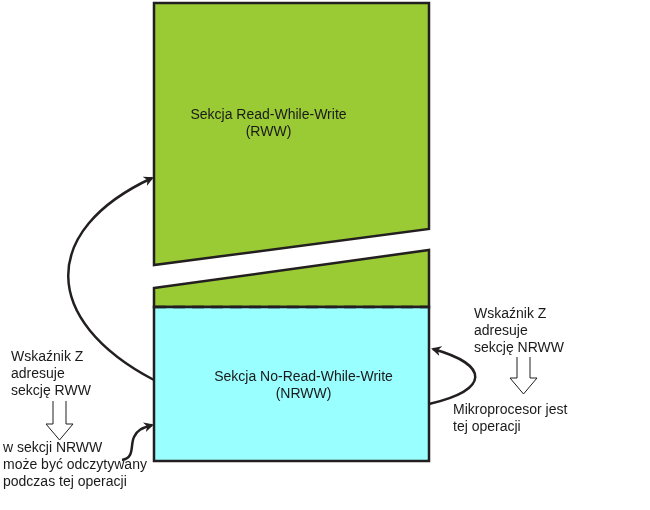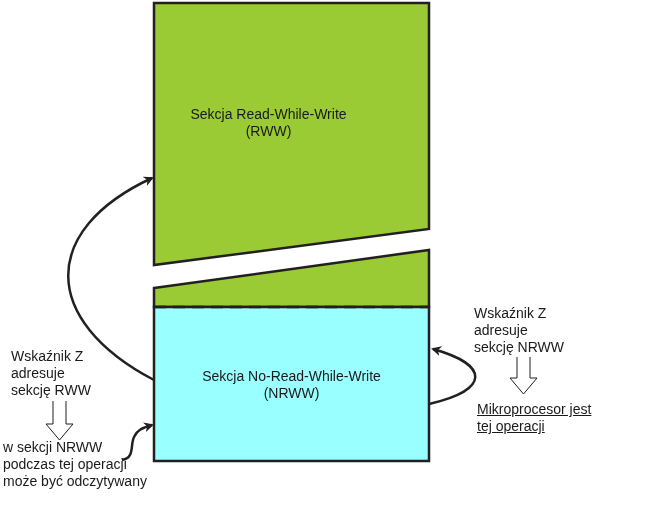--- a/index.html
+++ b/index.html
@@ -36,39 +36,39 @@
   <path d="M53,401 L53,424 L46,424 L59.5,440 L73,424 L66,424 L66,401" fill="#ffffff" stroke="#231f20" stroke-width="1"></path>
 
   <path d="M517,357 L517,378 L510,378 L523.5,394 L537,378 L530,378 L530,357" fill="#ffffff" stroke="#231f20" stroke-width="1"></path>
 </svg>
 
 <div class="lbl center" style="left:154px; top:106px; width:229px;">
   <div>Sekcja Read-While-Write</div>
   <div>(RWW)</div>
 </div>
 
-<div class="lbl center" style="left:154px; top:368px; width:275px;">
+<div class="lbl center" style="left:166px; top:368px; width:275px;">
   <div>Sekcja No-Read-While-Write</div>
   <div>(NRWW)</div>
 </div>
 
 <div class="lbl" style="left:11px; top:348px;">
   <div>Wskaźnik Z</div>
   <div>adresuje</div>
   <div>sekcję RWW</div>
 </div>
 
 <div class="lbl" style="left:3px; top:439px;">
   <div>w sekcji NRWW</div>
+  <div>może być odczytywany</div>
   <div>podczas tej operacji</div>
-  <div>może być odczytywany</div>
 </div>
 
 <div class="lbl" style="left:474px; top:305px;">
   <div>Wskaźnik Z</div>
   <div>adresuje</div>
   <div>sekcję NRWW</div>
 </div>
 
-<div class="lbl" style="left:477px; top:401px;text-decoration:underline;">
+<div class="lbl" style="left:453px; top:401px;">
   <div>Mikroprocesor jest</div>
   <div>tej operacji</div>
 </div>
 
 </body></html>

